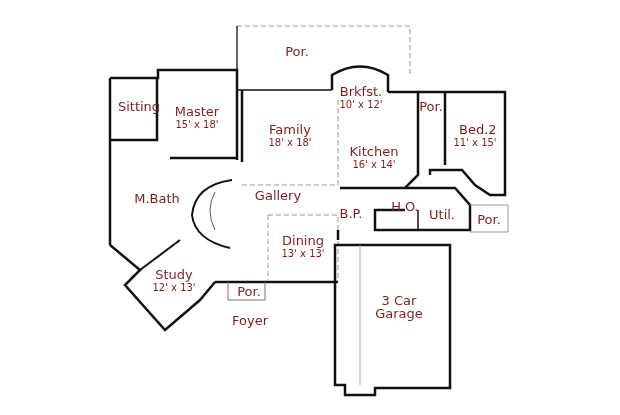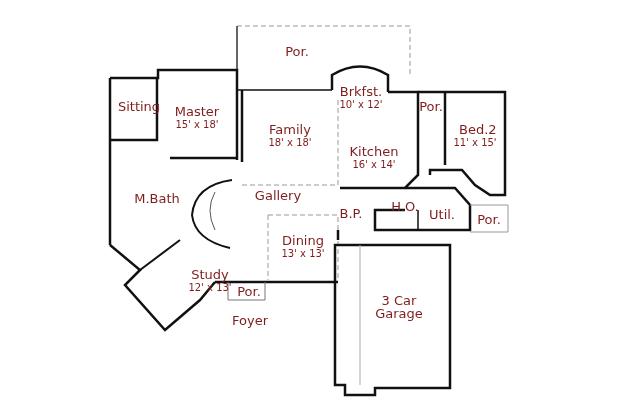--- a/index.html
+++ b/index.html
@@ -106,21 +106,21 @@
   <div class="lbl" style="left:489px;top:213px;">
       <span class="n">Por.</span>
     </div>
   <div class="lbl" style="left:303px;top:234px;">
       <span class="n">Dining</span>
       <span class="d">13' x 13'</span>
     </div>
   <div class="lbl" style="left:250px;top:266px;margin-top:48px;">
       <span class="n">Foyer</span>
     </div>
-  <div class="lbl" style="left:174px;top:268px;margin-left:36px;">
+  <div class="lbl" style="left:174px;top:268px;">
       <span class="n">Study</span>
       <span class="d">12' x 13'</span>
     </div>
   <div class="lbl" style="left:249px;top:285px;">
       <span class="n">Por.</span>
     </div>
   <div class="lbl" style="left:399px;top:294px;">
       <span class="n">3 Car</span>
       <span class="n">Garage</span>
     </div>

